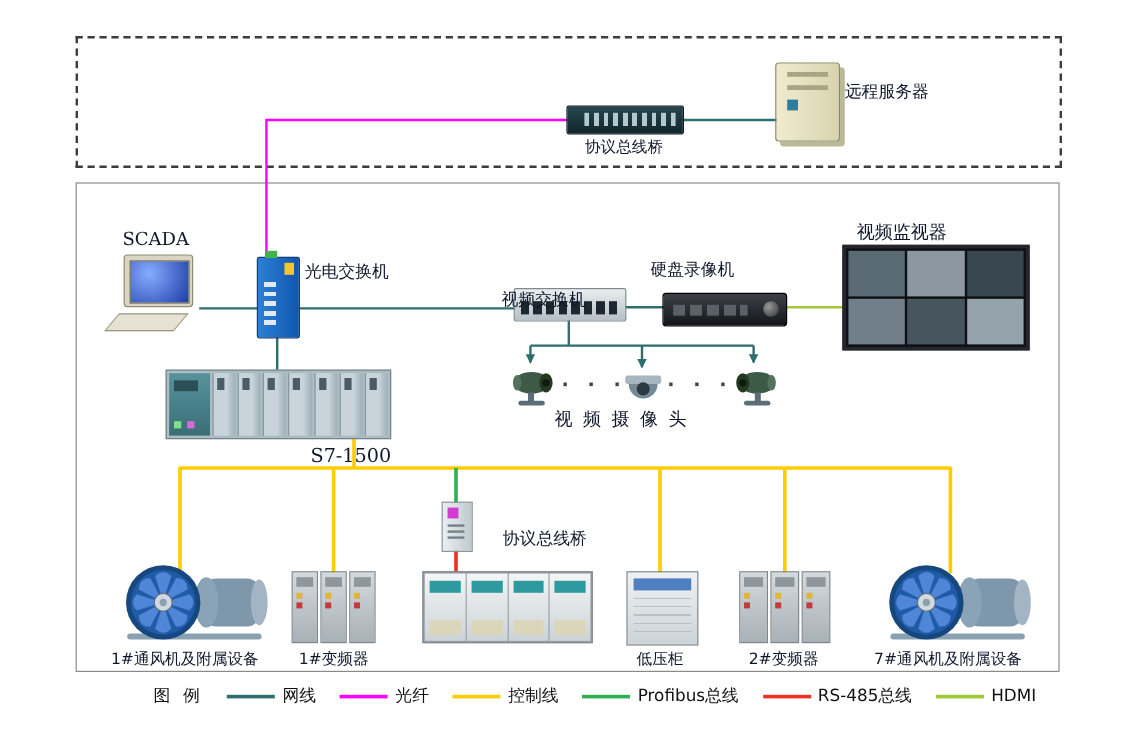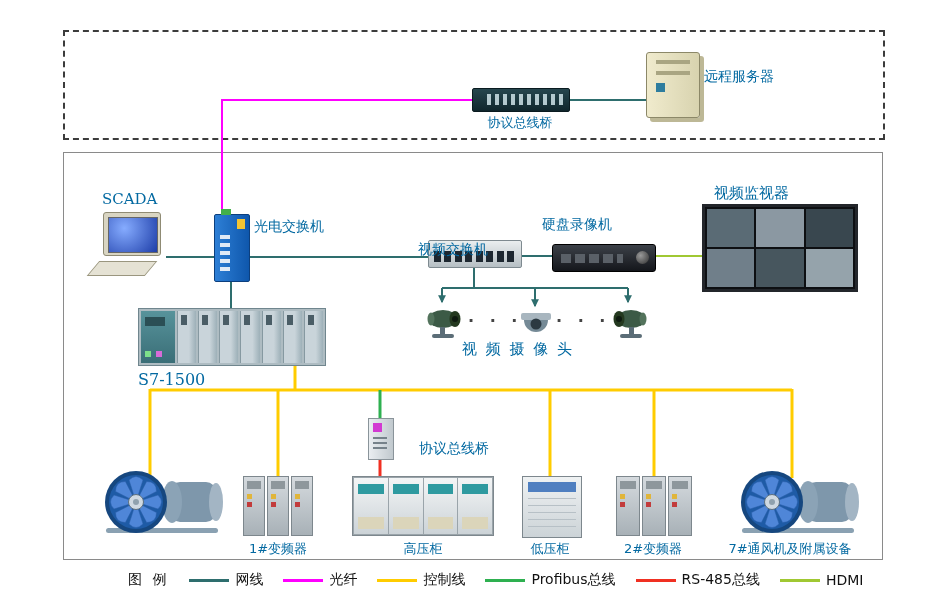--- a/index.html
+++ b/index.html
@@ -8,21 +8,21 @@
 
   
   .top-box{position:absolute;left:63px;top:30px;width:818px;height:106px;border:2px dashed #3c3c3c;z-index:0;}
   .main-box{position:absolute;left:63px;top:152px;width:818px;height:406px;border:1px solid #8a8a8a;z-index:0;}
 
   
   #wires{position:absolute;left:0;top:0;z-index:1;}
 
   
   .dev{position:absolute;z-index:2;}
-  .label{position:absolute;z-index:3;font-size:14px;white-space:nowrap;color:#0369a1;}
+  .label{position:absolute;z-index:3;font-size:14px;white-space:nowrap;color:#0f172a;}
 
   
   .core-switch{left:472px;top:88px;width:96px;height:22px;background:linear-gradient(#26464e,#10262c);
                border:1px solid #0a1b20;border-radius:2px;}
   .cs-ports{margin:5px 6px 0 14px;height:11px;
             background:repeating-linear-gradient(90deg,#cfe3e8 0 4px,transparent 4px 8px);opacity:.85;}
   .lbl-core{left:470px;top:114px;width:100px;text-align:center;font-size:13px;}
 
   
   .remote-server{left:646px;top:52px;width:52px;height:64px;background:linear-gradient(90deg,#f0ebcd,#d8d3af);
@@ -76,21 +76,21 @@
 
   
   .plc{left:138px;top:308px;width:188px;height:58px;display:flex;gap:2px;background:#aebcc2;
        border:1px solid #70868e;padding:2px;box-sizing:border-box;}
   .plc-head{width:34px;background:linear-gradient(#57939b,#3a6e77);position:relative;}
   .plc-head::before{content:"";position:absolute;left:4px;top:6px;width:20px;height:9px;background:#2b4f55;}
   .plc-head::after{content:"";position:absolute;left:4px;bottom:6px;width:6px;height:6px;background:#7de08a;
                    box-shadow:11px 0 0 #d86bd8;}
   .plc-mod{flex:1;background:linear-gradient(90deg,#c9d4da 60%,#9db0b8);border-left:1px solid #8699a1;position:relative;}
   .plc-mod::before{content:"";position:absolute;left:3px;top:4px;width:6px;height:10px;background:#4a5d66;}
-  .lbl-plc{left:138px;top:370px;width:188px;text-align:left;font-size:16px;
+  .lbl-plc{left:138px;top:370px;width:188px;text-align:right;font-size:16px;
            font-family:"DejaVu Serif","Liberation Serif",serif;}
 
   
   .cam1{left:424px;top:306px;width:40px;height:36px;}
   .cam2{left:610px;top:306px;width:40px;height:36px;transform:scaleX(-1);}
   .dome{left:520px;top:312px;width:32px;height:26px;}
   .dots{position:absolute;z-index:3;font-size:16px;font-weight:bold;color:#444;letter-spacing:5px;}
   .dots1{left:468px;top:311px;} .dots2{left:556px;top:311px;}
   .lbl-cams{left:462px;top:340px;font-size:15px;letter-spacing:2px;}
 
@@ -300,22 +300,22 @@
   <div class="dev lv"></div>
   <div class="dev vfd vfd2">
     <div class="cab"></div>
     <div class="cab"></div>
     <div class="cab"></div>
   </div>
   <svg class="dev fan2">
       <use href="#sym-fan"></use>
     </svg>
 
+  <div class="label blbl lbl-fan1">1#通风机及附属设备</div>
   <div class="label blbl lbl-vfd1">1#变频器</div>
-  <div class="label blbl lbl-hv">高压柜</div>
   <div class="label blbl lbl-lv">低压柜</div>
   <div class="label blbl lbl-vfd2">2#变频器</div>
   <div class="label blbl lbl-fan2">7#通风机及附属设备</div>
 
   <div class="legend">
     <span class="legend-title">图 例</span>
     <span id="legend-items">
         <span class="lg-item">
           <span class="lg-line" style="background: rgb(46, 110, 110);"></span>
           <span class="lg-label">网线</span>

